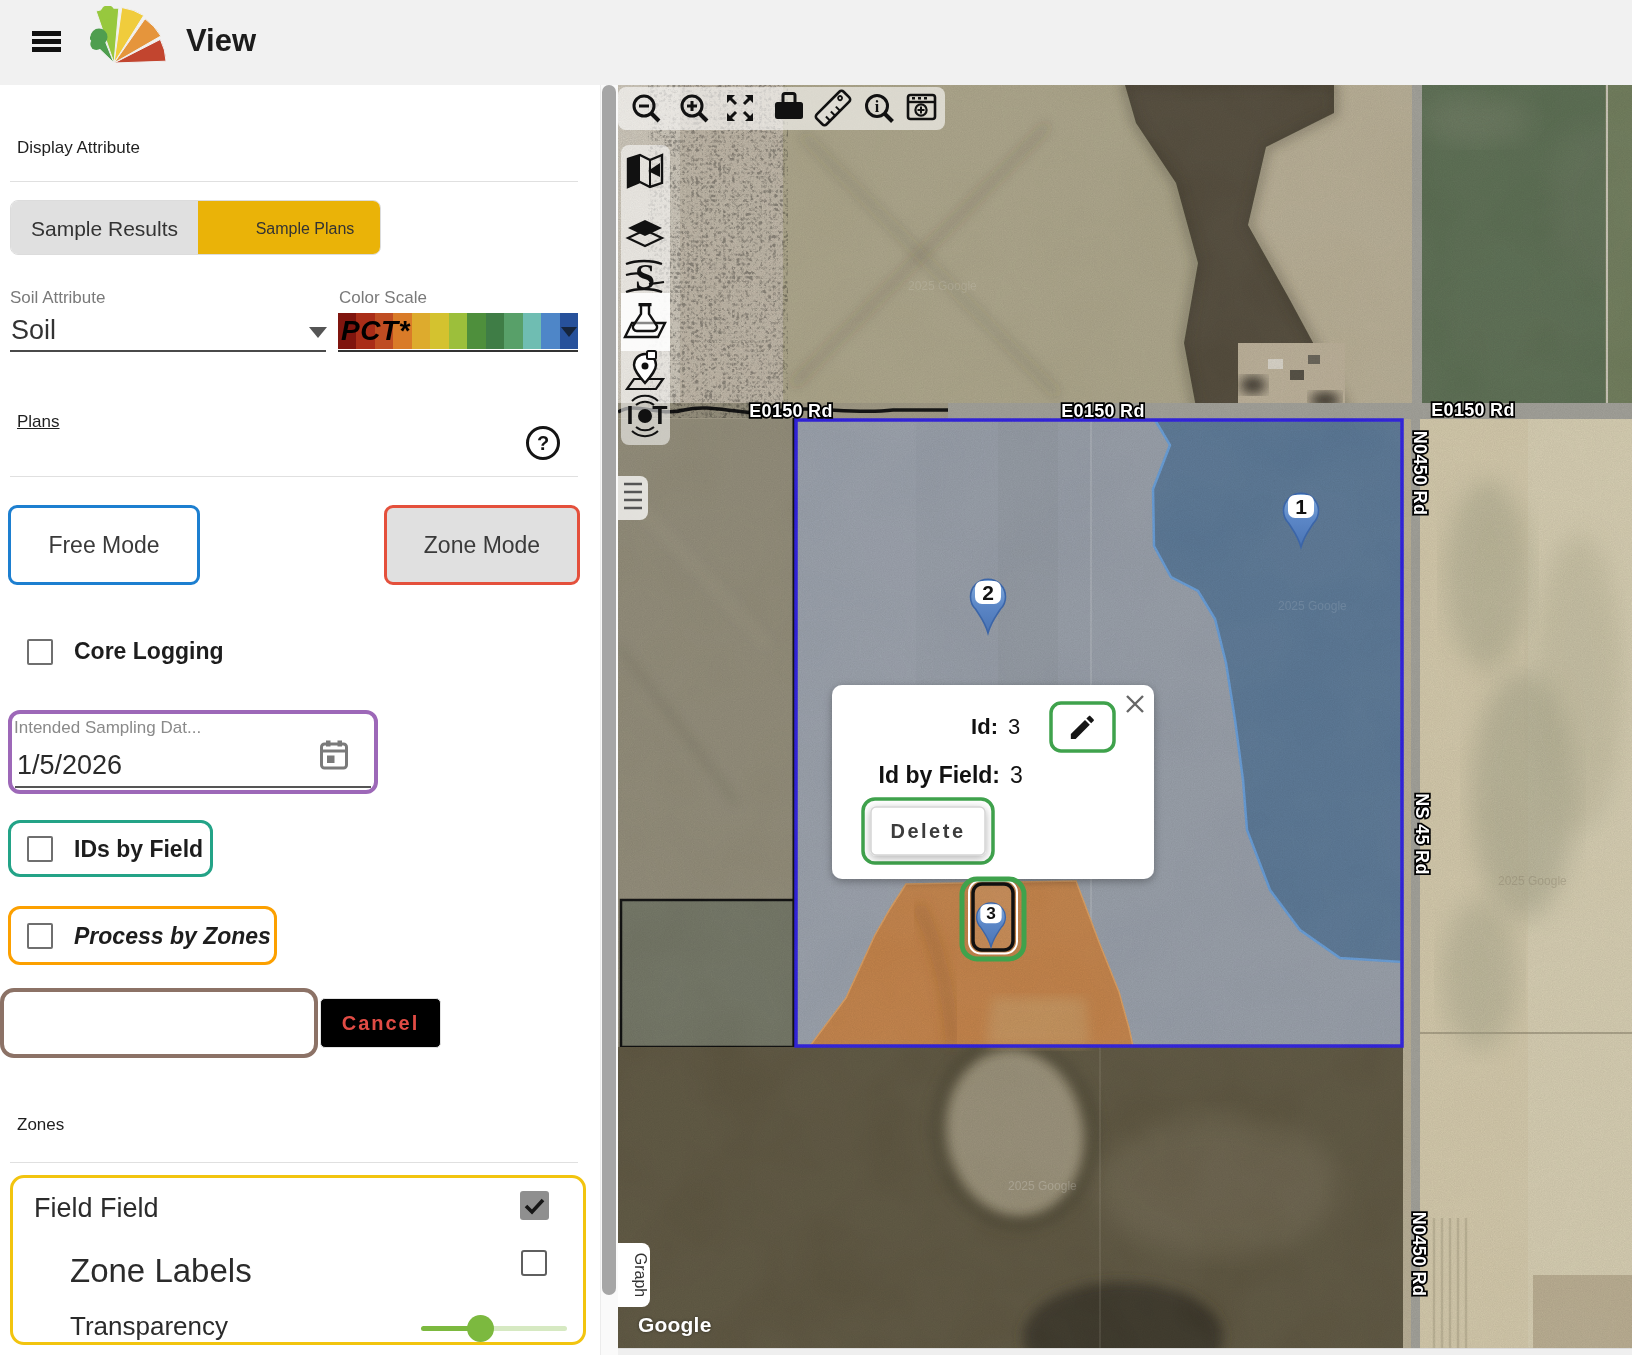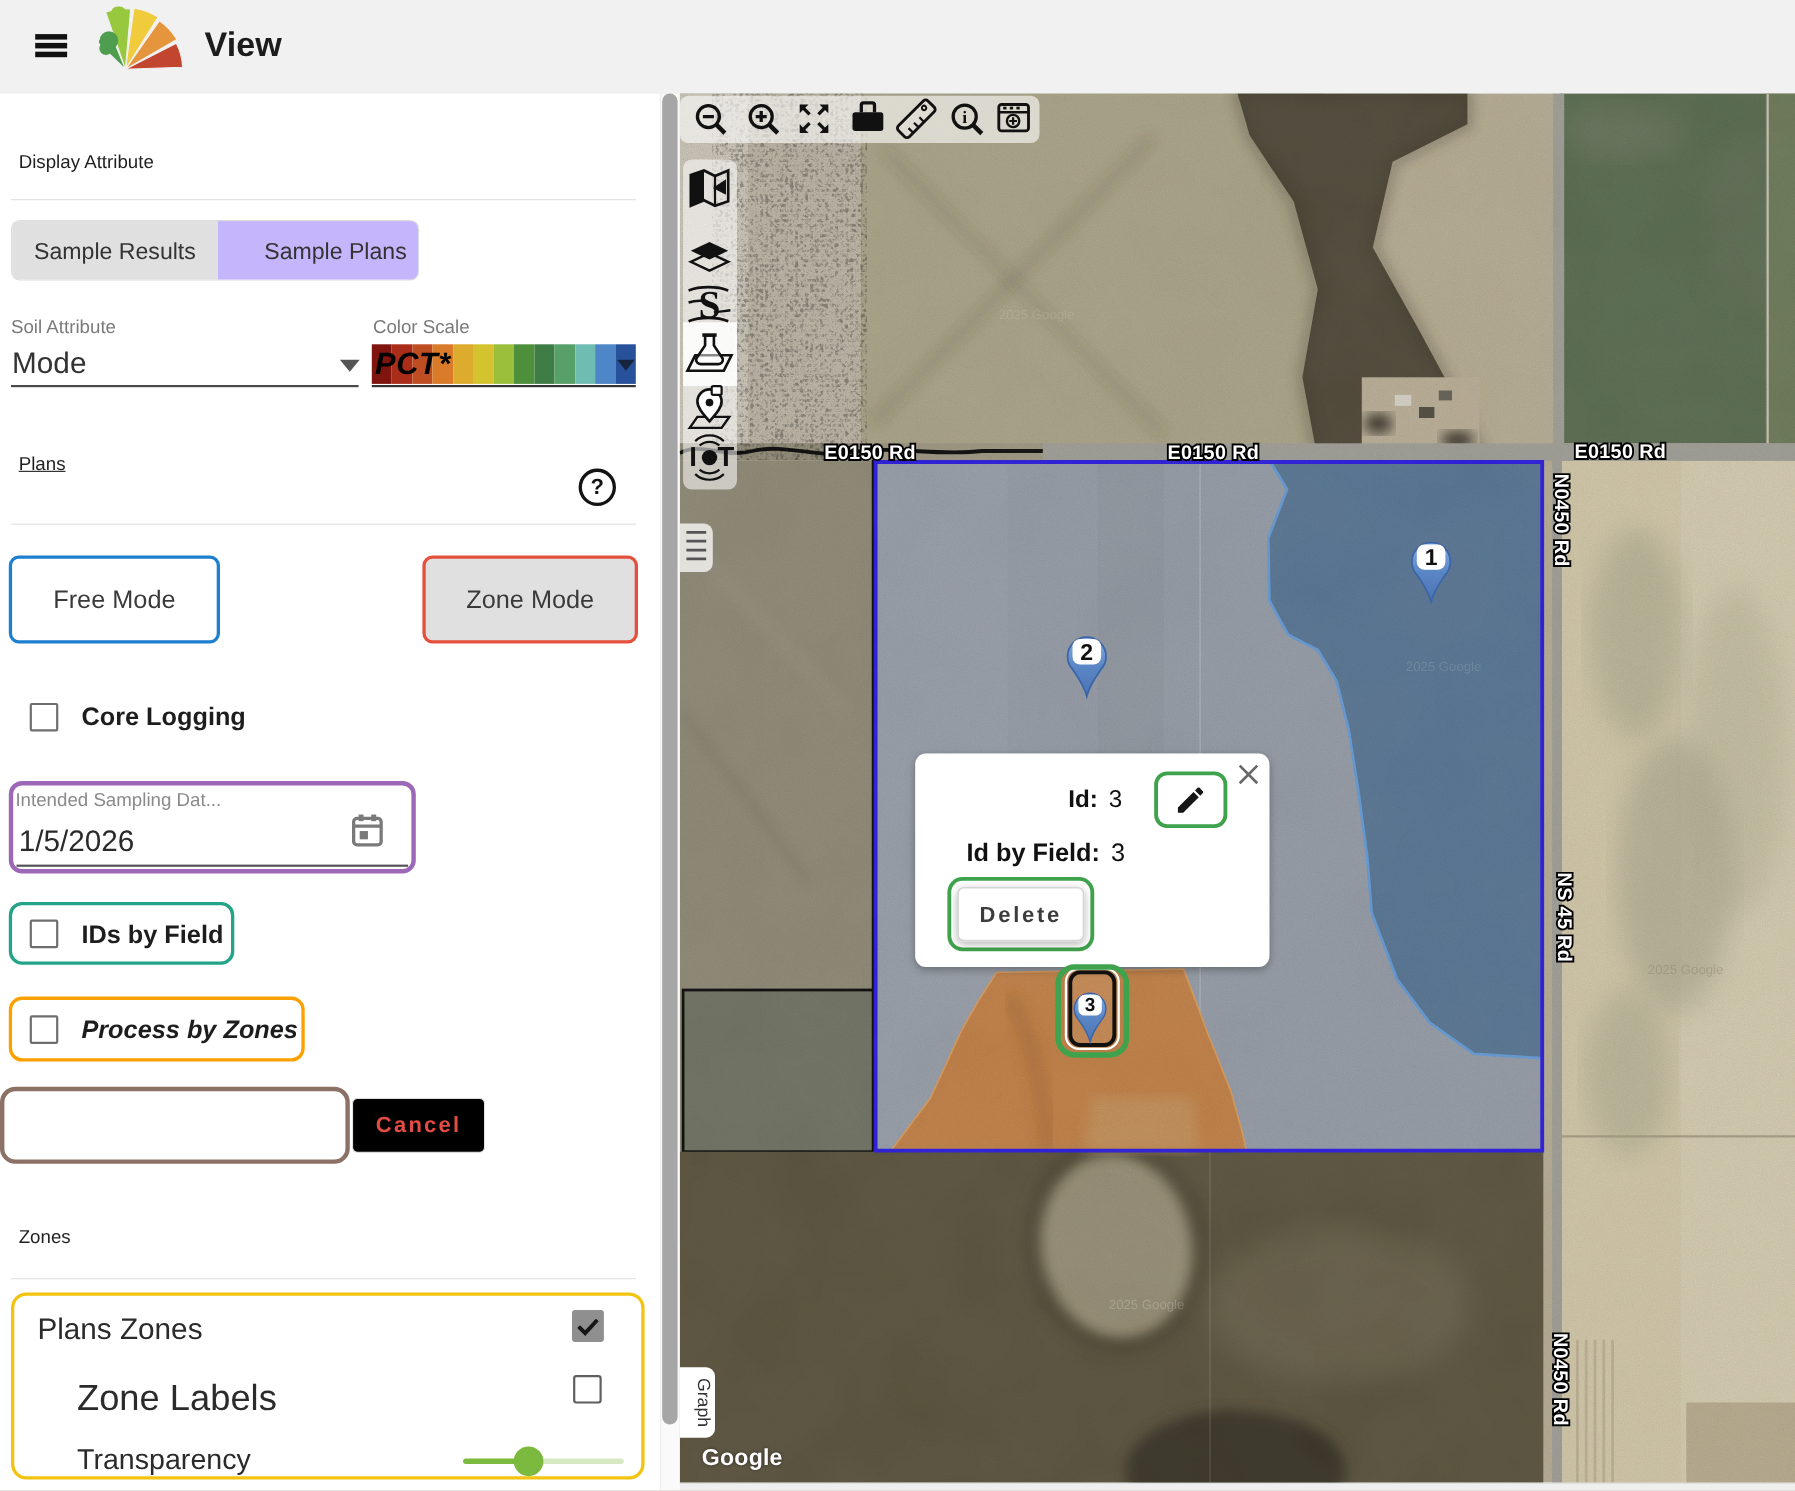--- a/index.html
+++ b/index.html
@@ -36,24 +36,24 @@
       <circle cx="6.3" cy="38.0" r="6" fill="#4f9e4f"></circle>
       </g>
   </svg>
   <div class="abs" id="viewtxt">View</div>
 
   <div class="abs" id="side"></div>
   <div class="abs slabel" style="left:17px;top:138px;">Display Attribute</div>
   <div class="abs divider" style="top:181px;"></div>
   <div class="abs" style="left:10px;top:200px;width:371px;height:55px;border:1px solid #dcdcdc;border-radius:8px;overflow:hidden;background:#fff;box-sizing:border-box;">
     <div class="abs" style="left:0;top:0;width:187px;height:55px;background:#e0e0e0;display:flex;align-items:center;justify-content:center;font-size:21px;color:#333;">Sample Results</div>
-    <div class="abs" style="left:187px;top:0;width:214px;height:55px;background:#c4b5fd;display:flex;align-items:center;justify-content:center;font-size:21px;color:#333;">Sample Plans</div>
+    <div class="abs" style="left:187px;top:0;width:214px;height:55px;background:#eab308;display:flex;align-items:center;justify-content:center;font-size:16px;color:#333;">Sample Plans</div>
   </div>
   <div class="abs glabel" style="left:10px;top:288px;">Soil Attribute</div>
-  <div class="abs" style="left:11px;top:315px;font-size:27px;color:#333;">Mode</div>
+  <div class="abs" style="left:11px;top:315px;font-size:27px;color:#333;">Soil</div>
   <div class="abs" style="left:309px;top:327px;width:0;height:0;border-left:9px solid transparent;border-right:9px solid transparent;border-top:11px solid #555;"></div>
   <div class="abs" style="left:10px;top:350px;width:316px;height:2px;background:#4a4a4a;"></div>
   <div class="abs glabel" style="left:339px;top:288px;">Color Scale</div>
   <div class="abs" id="cscale" style="left:338px;top:313px;width:240px;height:36px;display:flex;">
     <div style="flex:1;background:#7f150e;"></div>
       <div style="flex:1;background:#a92d18;"></div>
       <div style="flex:1;background:#bf4d22;"></div>
       <div style="flex:1;background:#d97b28;"></div>
       <div style="flex:1;background:#ddab2d;"></div>
       <div style="flex:1;background:#d4c22f;"></div>
@@ -91,21 +91,21 @@
   <div class="abs cb" style="left:27px;top:836px;"></div>
   <div class="abs cblabel" style="left:74px;top:836px;">IDs by Field</div>
   <div class="abs" style="left:8px;top:906px;width:269px;height:59px;border:3.5px solid #fca000;border-radius:12px;box-sizing:border-box;background:#fff;"></div>
   <div class="abs cb" style="left:27px;top:923px;"></div>
   <div class="abs cblabel" style="left:74px;top:923px;font-style:italic;">Process by Zones</div>
   <div class="abs" style="left:0px;top:988px;width:318px;height:70px;border:4px solid #8c7266;border-radius:14px;box-sizing:border-box;background:#fff;"></div>
   <div class="abs" style="left:320px;top:998px;width:121px;height:50px;background:#000000;border:1px solid #e2e2e2;border-radius:5px;box-sizing:border-box;display:flex;align-items:center;justify-content:center;font-size:20px;font-weight:bold;letter-spacing:2px;color:#e24c45;">Cancel</div>
   <div class="abs slabel" style="left:17px;top:1115px;">Zones</div>
   <div class="abs divider" style="top:1162px;"></div>
   <div class="abs" style="left:10px;top:1175px;width:576px;height:170px;border:3.5px solid #f2c40f;border-radius:14px;box-sizing:border-box;background:#fff;"></div>
-  <div class="abs" style="left:34px;top:1193px;font-size:27px;color:#2b2b2b;">Plans Zones</div>
+  <div class="abs" style="left:34px;top:1193px;font-size:27px;color:#2b2b2b;">Field Field</div>
   <div class="abs" style="left:520px;top:1191px;width:29px;height:29px;background:#8f8f8f;border-radius:3px;">
     <svg width="29" height="29" viewBox="0 0 29 29">
         <path d="M6 15 l6 6 l11 -12" fill="none" stroke="#161616" stroke-width="3.6"></path>
       </svg>
   </div>
   <div class="abs" style="left:70px;top:1252px;font-size:33px;color:#2b2b2b;">Zone Labels</div>
   <div class="abs" style="left:521px;top:1250px;width:22px;height:22px;border:2.5px solid #5f5f5f;border-radius:3px;"></div>
   <div class="abs" style="left:70px;top:1311px;font-size:26px;color:#2b2b2b;">Transparency</div>
   <div class="abs" style="left:421px;top:1326px;width:62px;height:5px;background:#7cb93f;border-radius:3px;"></div>
   <div class="abs" style="left:483px;top:1326px;width:84px;height:5px;background:#d6e9c2;border-radius:3px;"></div>

